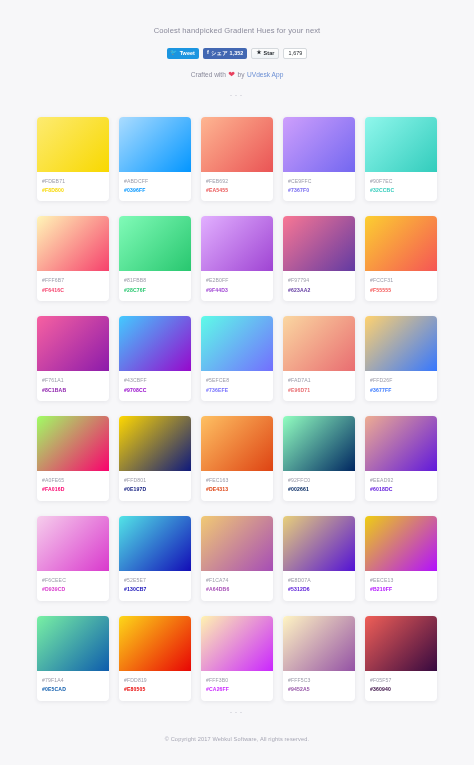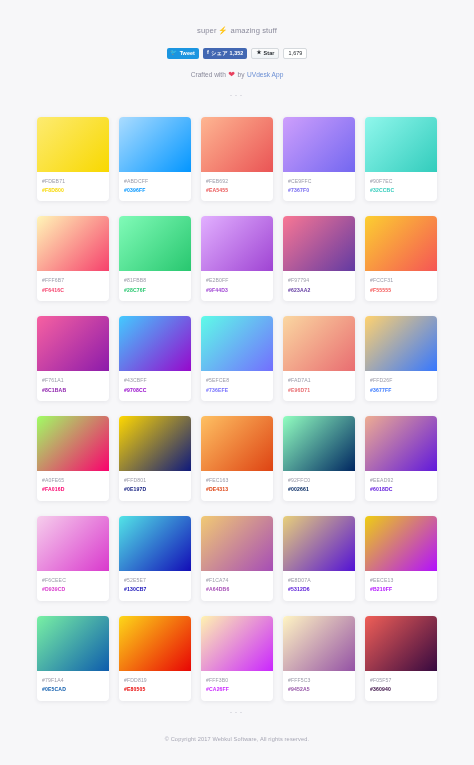--- a/index.html
+++ b/index.html
@@ -126,25 +126,21 @@
   }
 </style>
 </head>
 <body>
 
 <div class="page">
 
   <div class="header">
 
     <div class="tagline">
-      <div>
-        <span>super</span>
-        <span class="bolt">⚡</span>
-        <span>amazing stuff</span>
-      </div>
+      <div>Coolest handpicked Gradient Hues for your next</div>
     </div>
 
     <div class="social">
       <span class="btn btn-tweet">
         <span class="glyph">🐦</span>
         <span>Tweet</span>
       </span>
       <span class="btn btn-share">
         <span class="glyph">f</span>
         <span>シェア 1,352</span>

